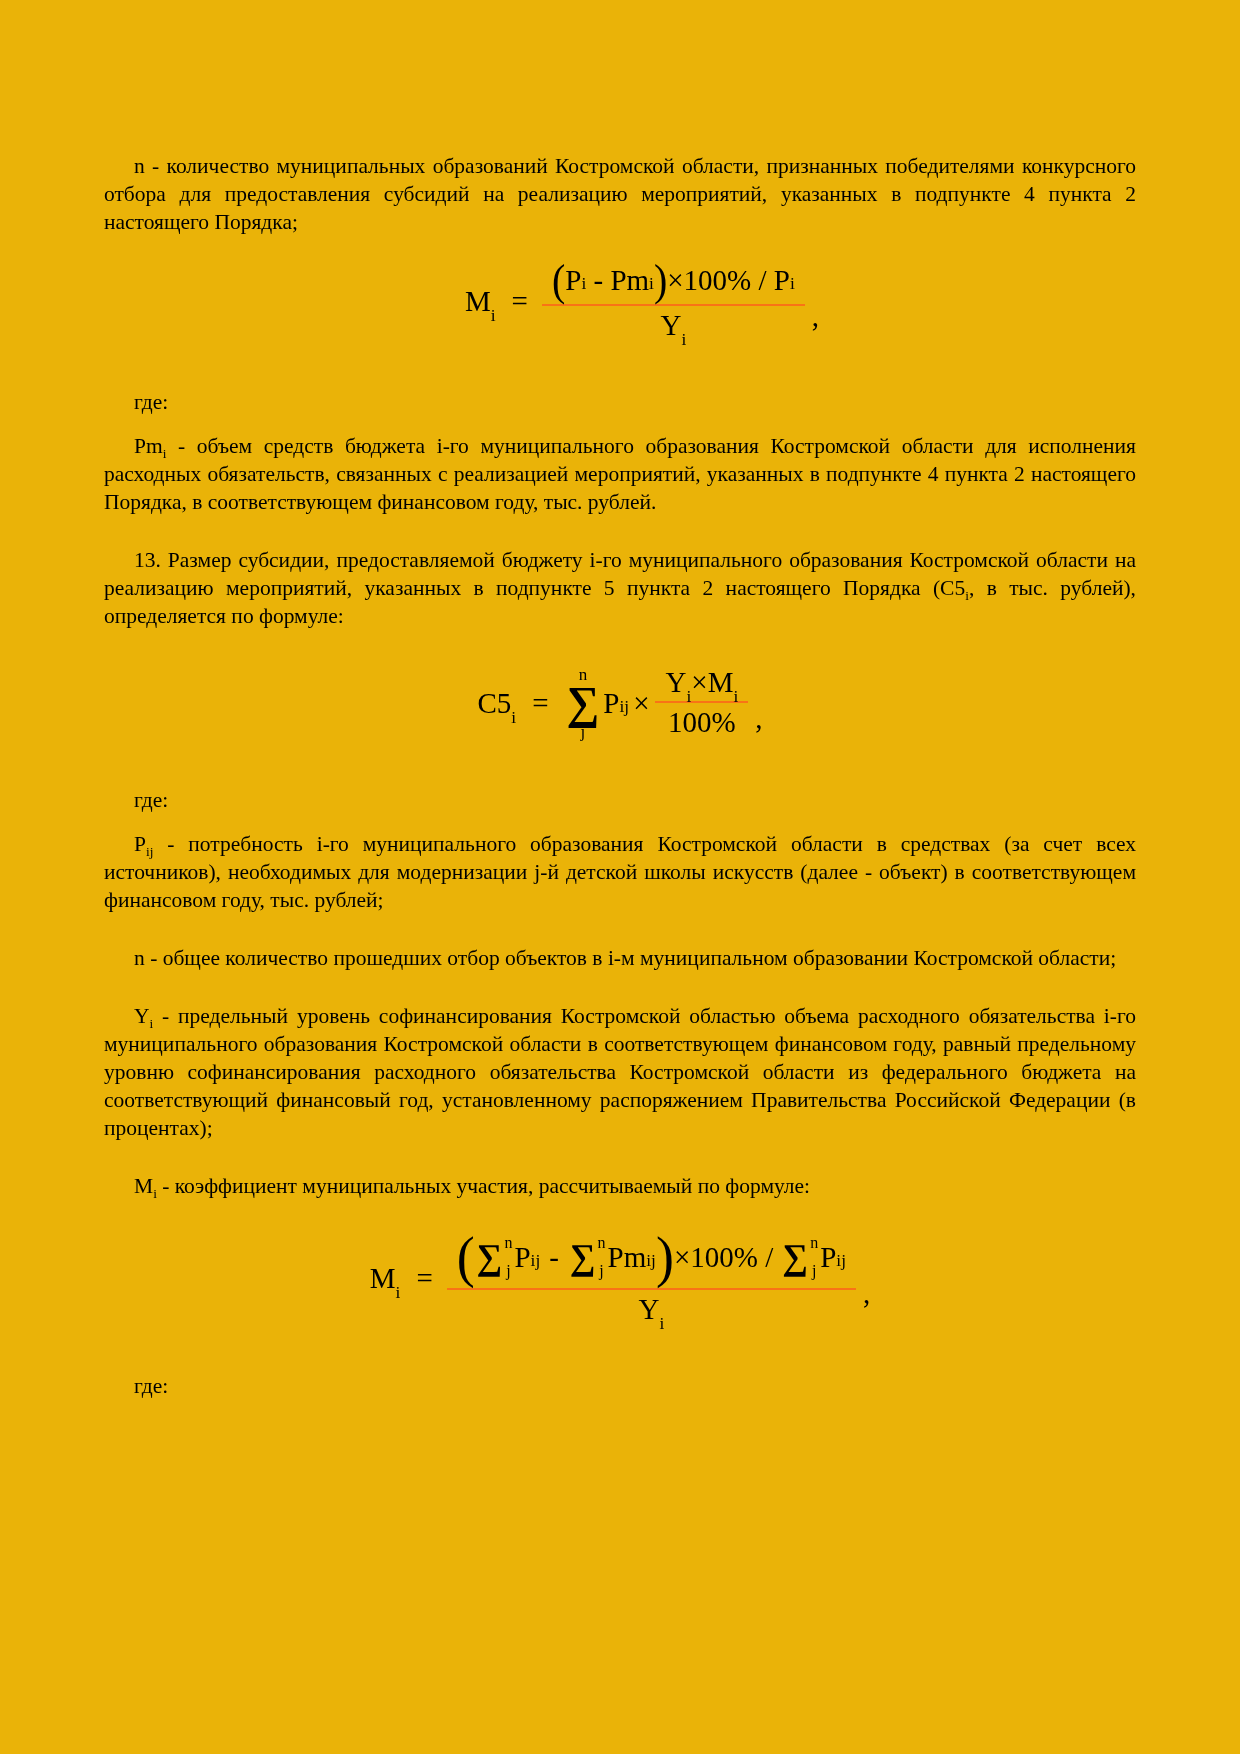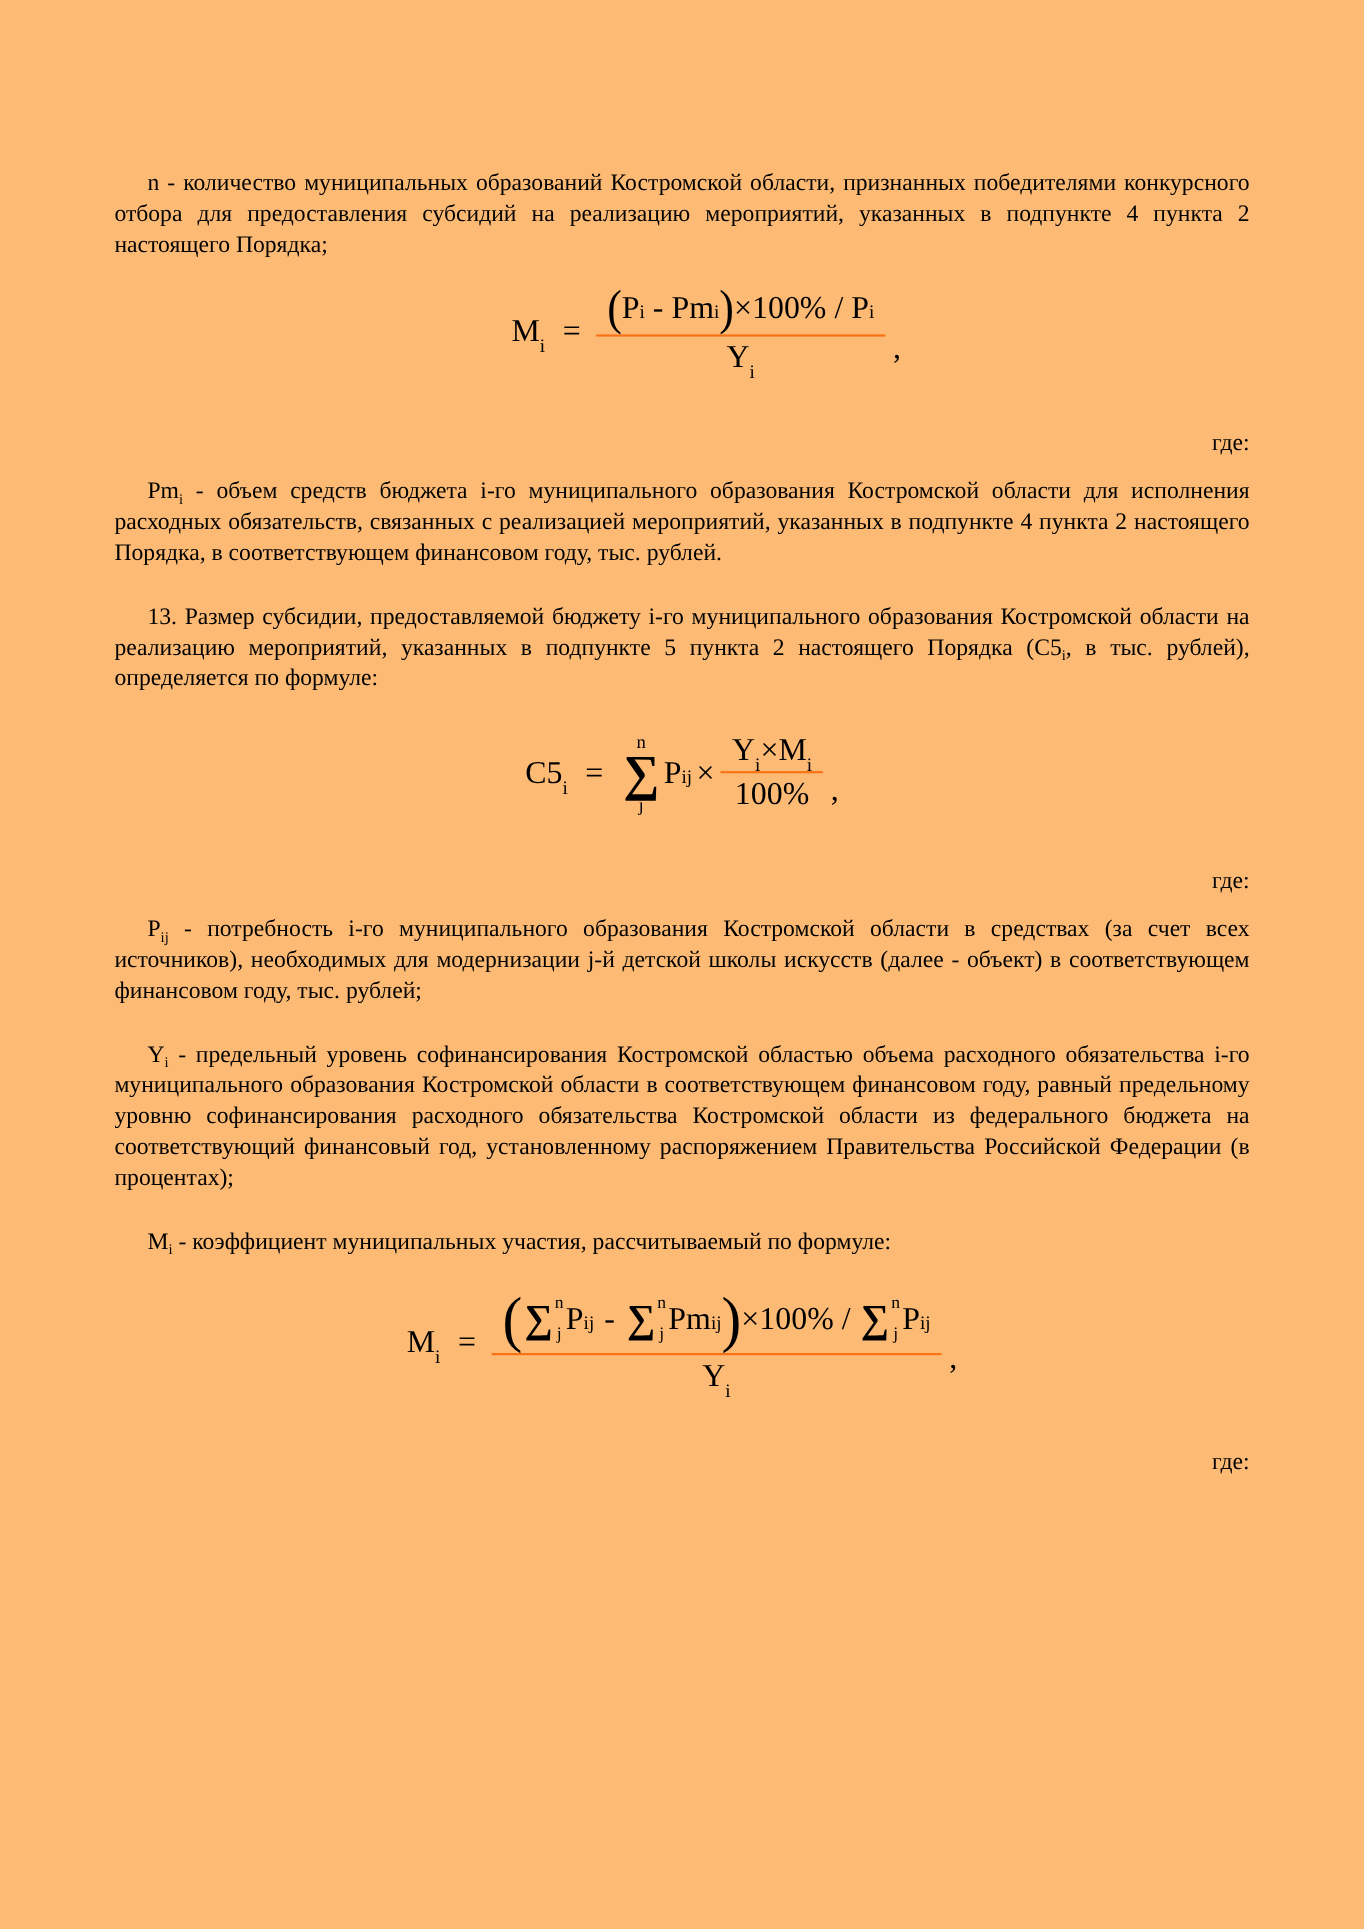--- a/index.html
+++ b/index.html
@@ -1,24 +1,24 @@
 <!DOCTYPE html>
 <html lang="ru"><head>
 <meta charset="utf-8">
 <style>
   html,body{margin:0;padding:0;background:#ffffff;}
   body{width:1240px;height:1754px;color:#000000;
        font-family:"Liberation Serif","DejaVu Serif",serif;}
   .page{box-sizing:border-box;width:1240px;height:1754px;
-        padding:152px 104px 0 104px;overflow:hidden;background:#fdba74;}
+        padding:152px 104px 0 104px;overflow:hidden;background:#eab308;}
   .para{font-size:21.5px;line-height:28px;text-align:justify;
         text-indent:30px;margin:30px 0 0 0;}
   .para.first{margin-top:0;}
   .para.after-where{margin-top:16px;}
-  .where{margin-top:46px;text-align:right;}
+  .where{margin-top:46px;text-align:left;}
   .para sub{font-size:0.62em;line-height:0;}
 
   
   .formula{display:flex;justify-content:center;align-items:center;
            font-size:29px;line-height:1;white-space:pre;}
   .formula sub{font-size:0.6em;line-height:0;position:relative;bottom:-0.2em;}
   .f1{margin-top:24px;transform:translateX(22px);}
   .f2{margin-top:36px;}
   .f3{margin-top:30px;}
   .fl{margin-right:4px;}
@@ -61,20 +61,21 @@
   <p class="para"><span>13. Размер субсидии, предоставляемой бюджету i-го муниципального образования Костромской области на реализацию мероприятий, указанных в подпункте 5 пункта 2 настоящего Порядка (С5</span><sub>i</sub><span>, в тыс. рублей), определяется по формуле:</span></p>
 
   <div class="formula f2">
     <span class="fl"><span>С5</span><sub>i</sub></span><span class="feq">=</span><span class="sum-v"><span class="lim">n</span><span class="sg">∑</span><span class="lim">j</span></span><span>P</span><sub>ij</sub><span class="ftimes">×</span><span class="frac"><span class="num"><span>Y</span><sub>i</sub><span>×M</span><sub>i</sub></span><span class="den">100%</span></span><span class="fcomma">,</span>
   </div>
 
   <p class="para where">где:</p>
 
   <p class="para after-where"><span>P</span><sub>ij</sub><span> - потребность i-го муниципального образования Костромской области в средствах (за счет всех источников), необходимых для модернизации j-й детской школы искусств (далее - объект) в соответствующем финансовом году, тыс. рублей;</span></p>
 
+  <p class="para">n - общее количество прошедших отбор объектов в i-м муниципальном образовании Костромской области;</p>
 
 
   <p class="para"><span>Y</span><sub>i</sub><span> - предельный уровень софинансирования Костромской областью объема расходного обязательства i-го муниципального образования Костромской области в соответствующем финансовом году, равный предельному уровню софинансирования расходного обязательства Костромской области из федерального бюджета на соответствующий финансовый год, установленному распоряжением Правительства Российской Федерации (в процентах);</span></p>
 
   <p class="para"><span>М</span><sub>i</sub><span> - коэффициент муниципальных участия, рассчитываемый по формуле:</span></p>
 
   <div class="formula f3">
     <span class="fl"><span>M</span><sub>i</sub></span><span class="feq">=</span><span class="frac"><span class="num"><span class="num-inner"><span class="bigp3">(</span><span class="sum-h"><span class="sg">∑</span><span class="lims"><span>n</span><span>j</span></span></span><span>P</span><sub>ij</sub><span class="fminus">-</span><span class="sum-h"><span class="sg">∑</span><span class="lims"><span>n</span><span>j</span></span></span><span>Pm</span><sub>ij</sub><span class="bigp3">)</span><span>×100% / </span><span class="sum-h"><span class="sg">∑</span><span class="lims"><span>n</span><span>j</span></span></span><span>P</span><sub>ij</sub></span></span><span class="den"><span>Y</span><sub>i</sub></span></span><span class="fcomma">,</span>
   </div>
 

